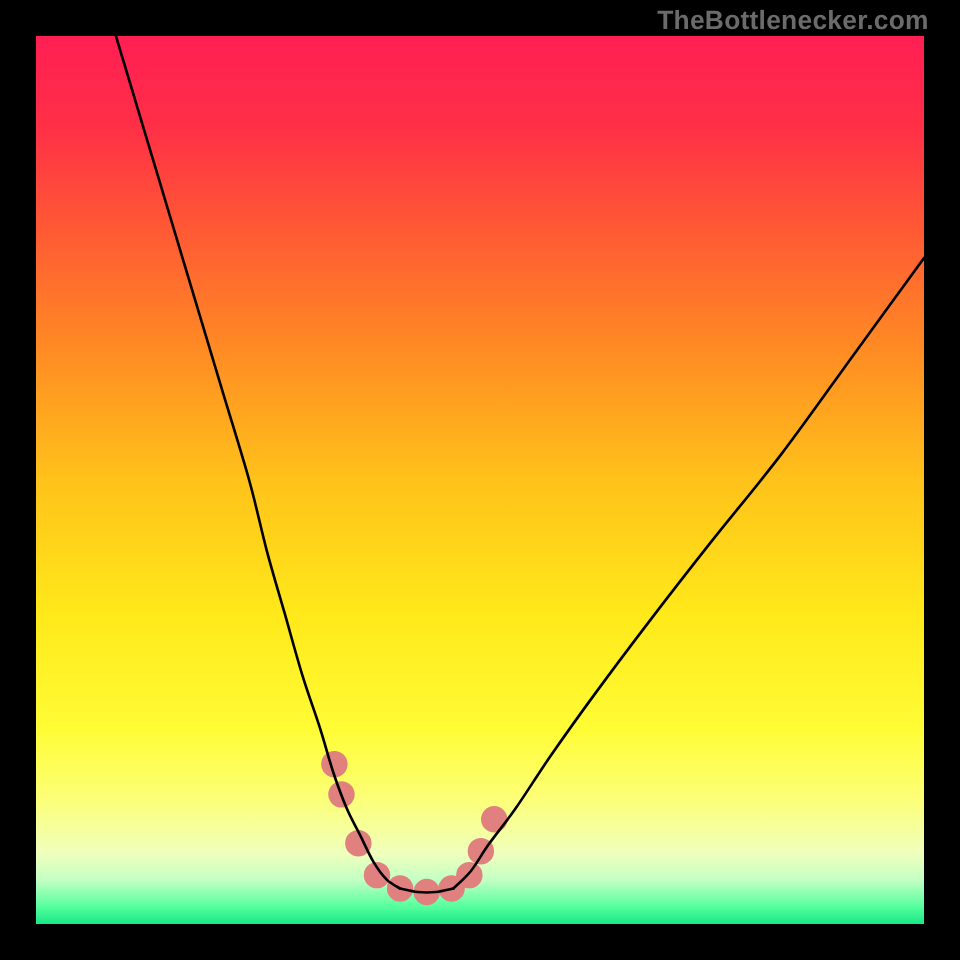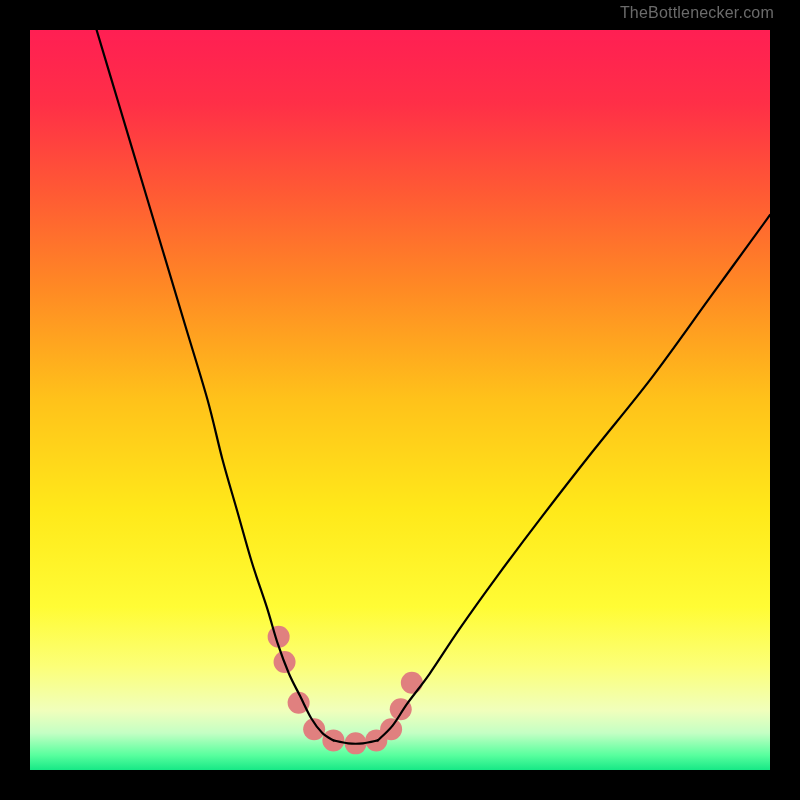--- a/index.html
+++ b/index.html
@@ -33,22 +33,22 @@
     position: absolute;
     inset: 0;
     width: 100%;
     height: 100%;
   }
   .watermark {
     position: absolute;
     top: 4px;
     right: 26px;
     color: #6b6b6b;
-    font-size: 16px;
-    font-weight: 400;
+    font-size: 22px;
+    font-weight: 700;
     letter-spacing: 0.2px;
     user-select: none;
     margin-left: 28px;
   }
 </style>
 </head>
 <body>
 
 <div class="frame">
   <div class="watermark">TheBottlenecker.com</div>

